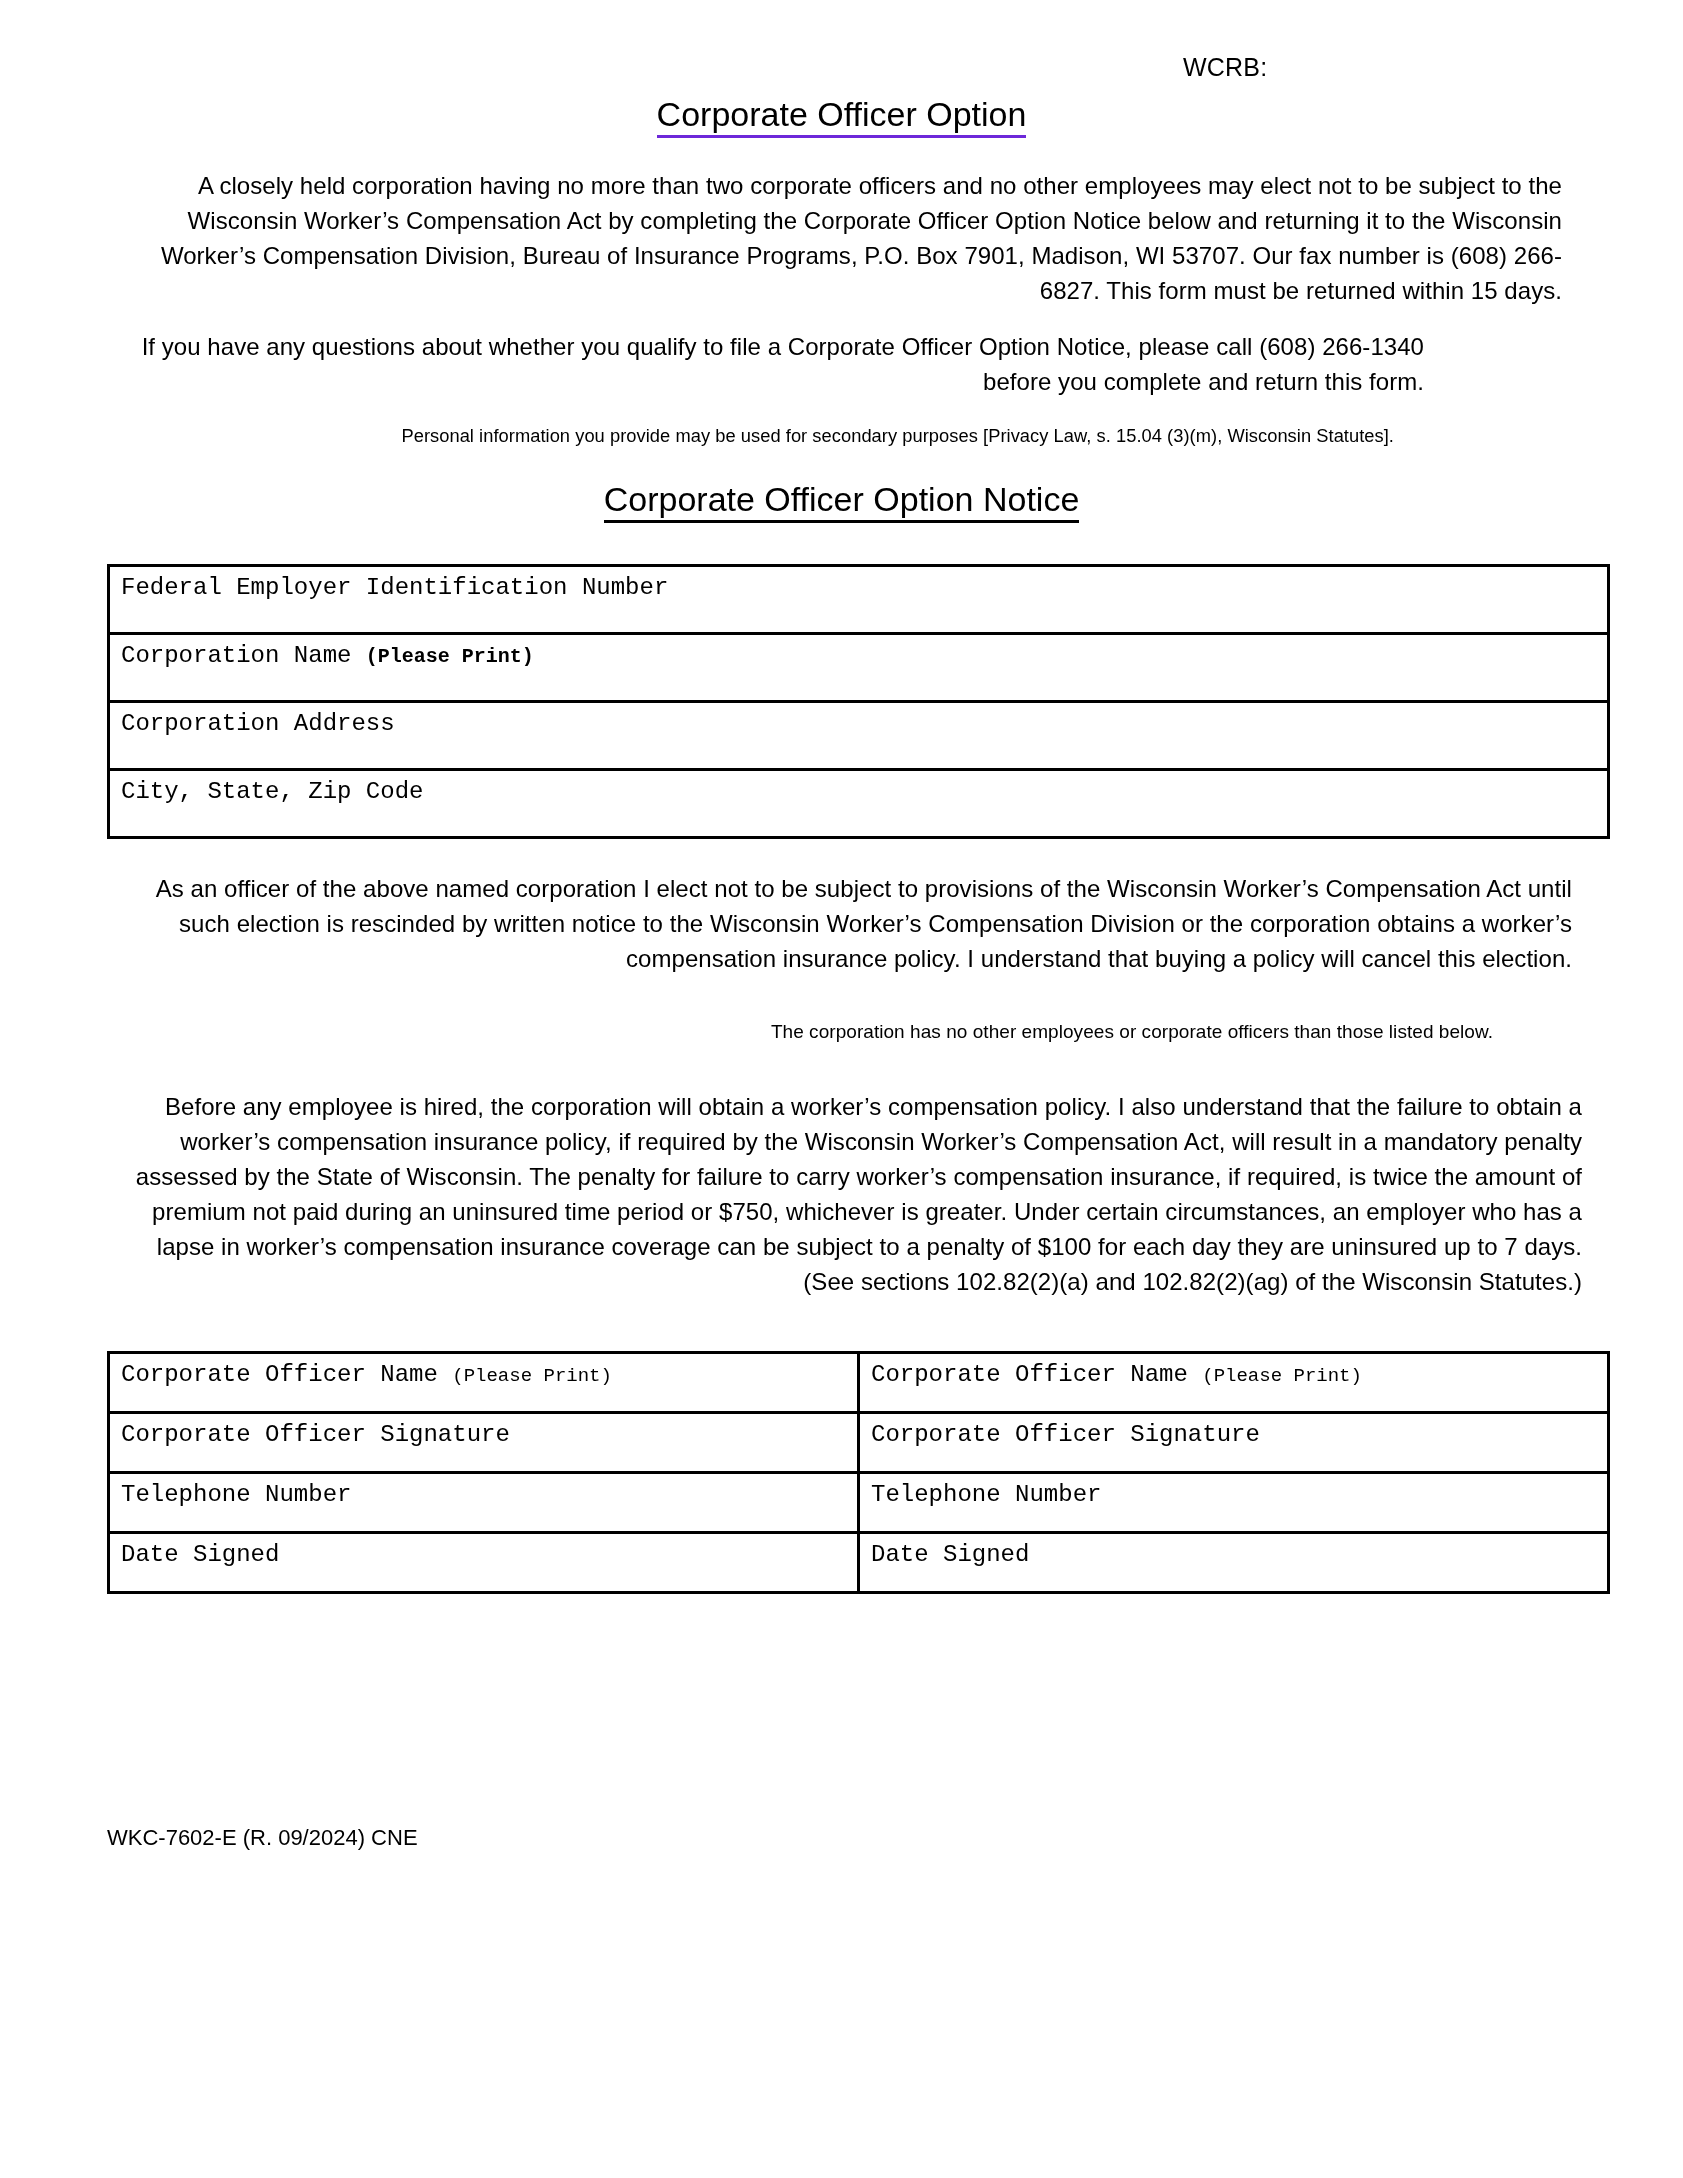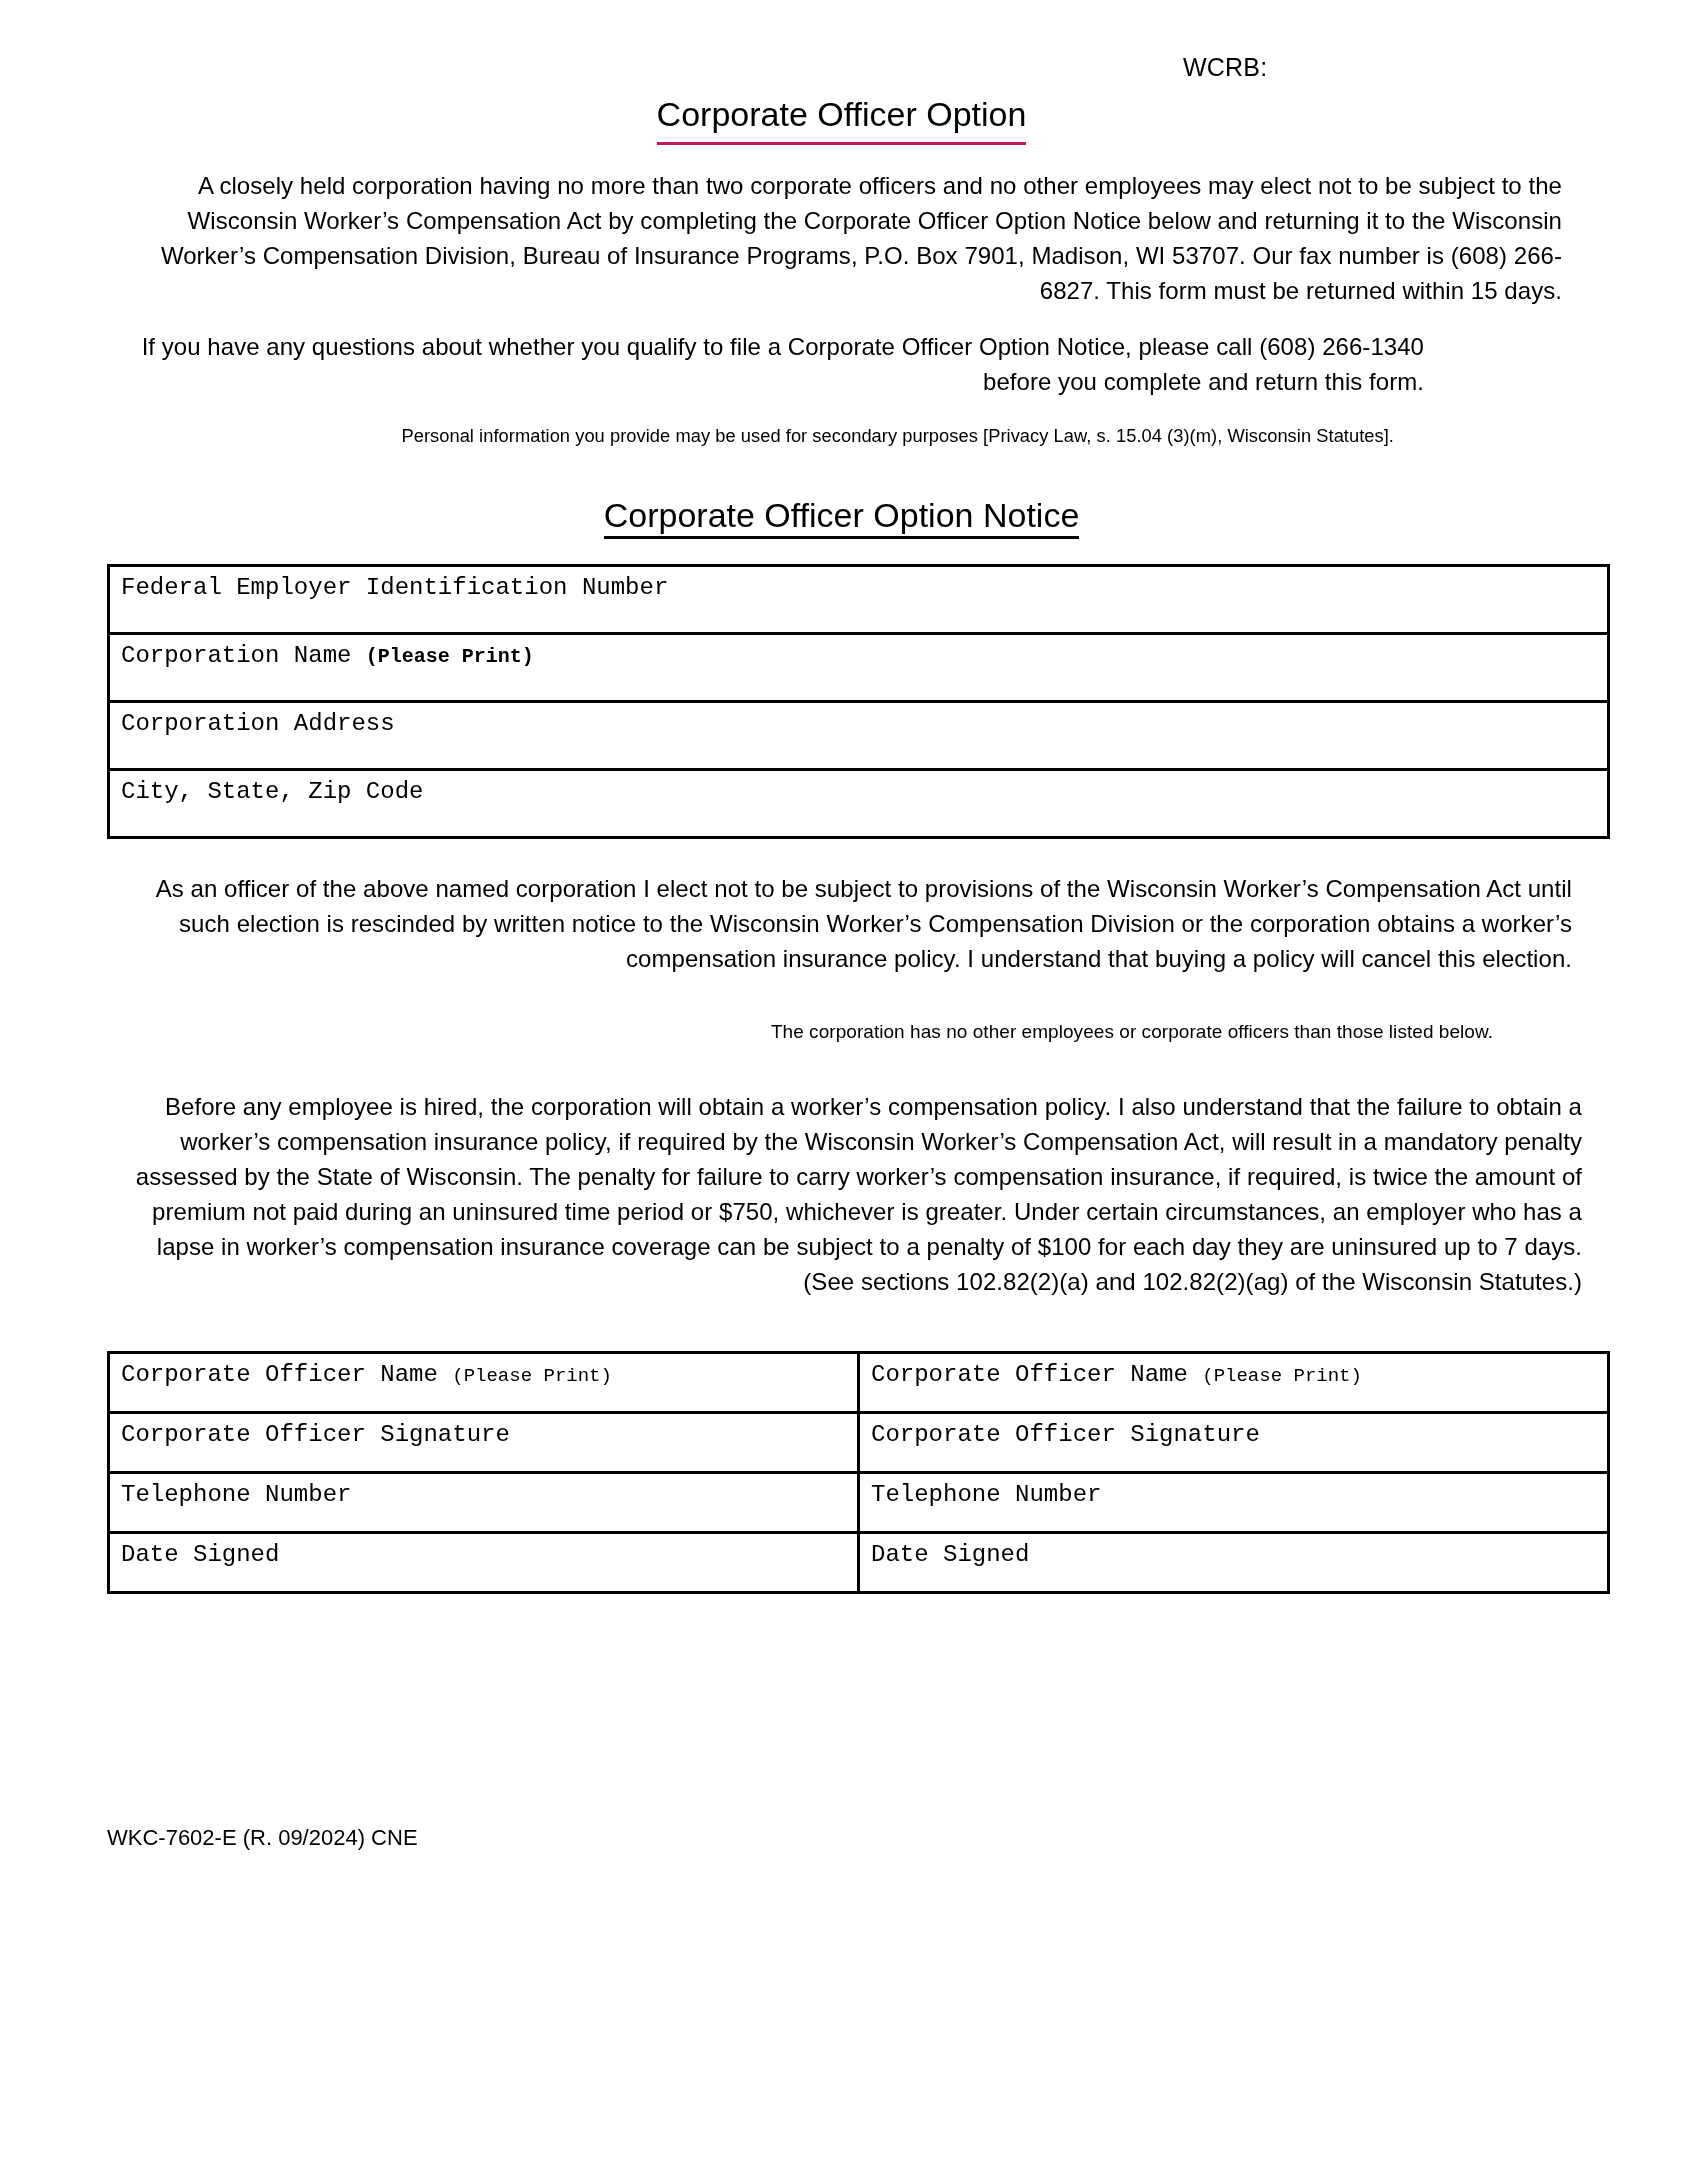--- a/index.html
+++ b/index.html
@@ -30,31 +30,30 @@
   }
   .title-main {
     position: absolute;
     left: 0;
     top: 95px;
     width: 1683px;
     text-align: center;
     font-size: 34px;
   }
   .title-main span {
-    border-bottom: 3px solid #be185d;
-    padding-bottom: 9px;
+    border-bottom: 3px solid #6d28d9;
+    padding-bottom: 2px;
   }
   .title-notice {
     position: absolute;
     left: 0;
     top: 480px;
     width: 1683px;
     text-align: center;
     font-size: 34px;
-    margin-top: 16px;
   }
   .title-notice span {
     border-bottom: 3px solid #000;
     padding-bottom: 2px;
   }
 
   
   .para {
     position: absolute;
     left: 107px;

